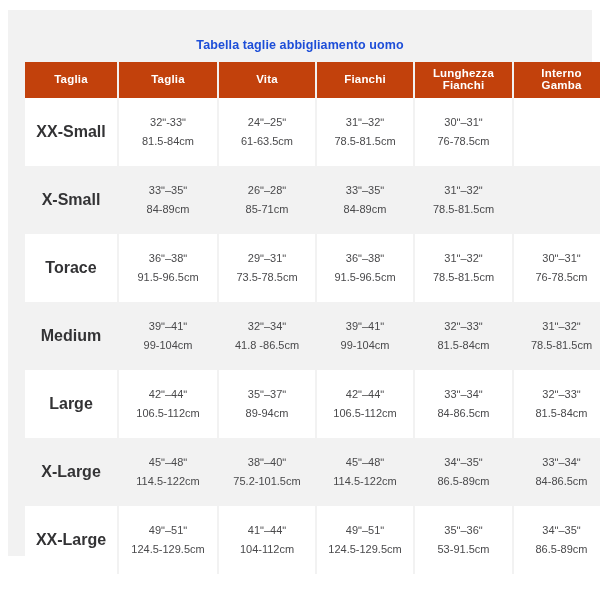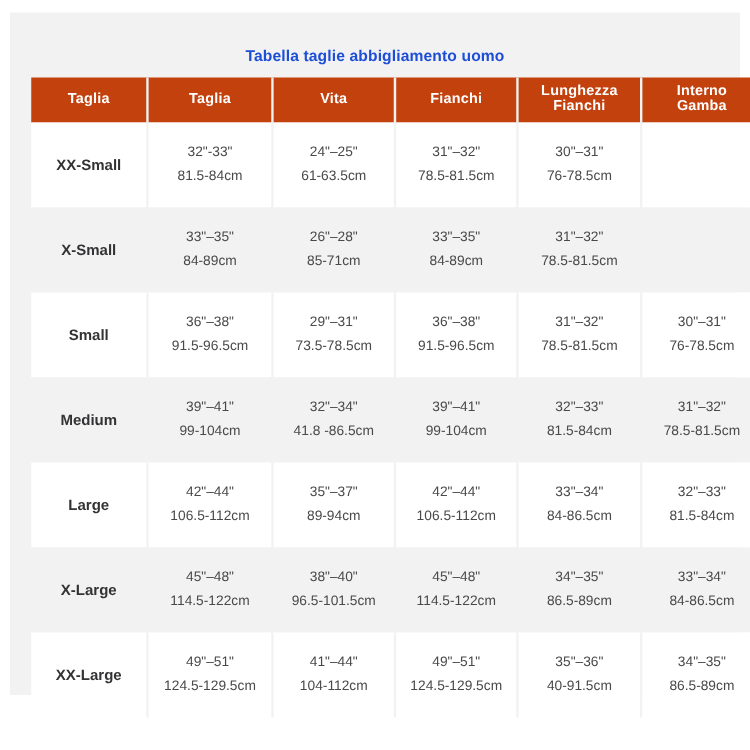--- a/index.html
+++ b/index.html
@@ -72,21 +72,21 @@
     line-height: 1.75;
     border-right: 2px solid #f2f2f2;
     padding: 0 3px;
   }
   #size-table td:last-child {
     border-right: none;
   }
 
   #size-table td.size-label {
     font-weight: bold;
-    font-size: 12px;
+    font-size: 16px;
     color: #333335;
     line-height: 1.2;
   }
 
   #size-table tbody tr:nth-child(odd) td {
     background: #ffffff;
   }
   #size-table tbody tr:nth-child(even) td {
     background: #f2f2f2;
   }
@@ -176,21 +176,21 @@
         <td>
           <span class="meas-line">31ʺ–32ʺ</span>
           <span class="meas-line">78.5-81.5cm</span>
         </td>
         <td>
           <span class="meas-line"></span>
           <span class="meas-line"></span>
         </td>
       </tr>
       <tr>
-        <td class="size-label">Small</td>
+        <td class="size-label">Torace</td>
         <td>
           <span class="meas-line">36ʺ–38ʺ</span>
           <span class="meas-line">91.5-96.5cm</span>
         </td>
         <td>
           <span class="meas-line">29ʺ–31ʺ</span>
           <span class="meas-line">73.5-78.5cm</span>
         </td>
         <td>
           <span class="meas-line">36ʺ–38ʺ</span>
@@ -252,21 +252,21 @@
         </td>
       </tr>
       <tr>
         <td class="size-label">X-Large</td>
         <td>
           <span class="meas-line">45ʺ–48ʺ</span>
           <span class="meas-line">114.5-122cm</span>
         </td>
         <td>
           <span class="meas-line">38ʺ–40ʺ</span>
-          <span class="meas-line">96.5-101.5cm</span>
+          <span class="meas-line">75.2-101.5cm</span>
         </td>
         <td>
           <span class="meas-line">45ʺ–48ʺ</span>
           <span class="meas-line">114.5-122cm</span>
         </td>
         <td>
           <span class="meas-line">34ʺ–35ʺ</span>
           <span class="meas-line">86.5-89cm</span>
         </td>
         <td>
@@ -283,21 +283,21 @@
         <td>
           <span class="meas-line">41ʺ–44ʺ</span>
           <span class="meas-line">104-112cm</span>
         </td>
         <td>
           <span class="meas-line">49ʺ–51ʺ</span>
           <span class="meas-line">124.5-129.5cm</span>
         </td>
         <td>
           <span class="meas-line">35ʺ–36ʺ</span>
-          <span class="meas-line">40-91.5cm</span>
+          <span class="meas-line">53-91.5cm</span>
         </td>
         <td>
           <span class="meas-line">34ʺ–35ʺ</span>
           <span class="meas-line">86.5-89cm</span>
         </td>
       </tr>
     </tbody>
   </table>
 
 </div>

